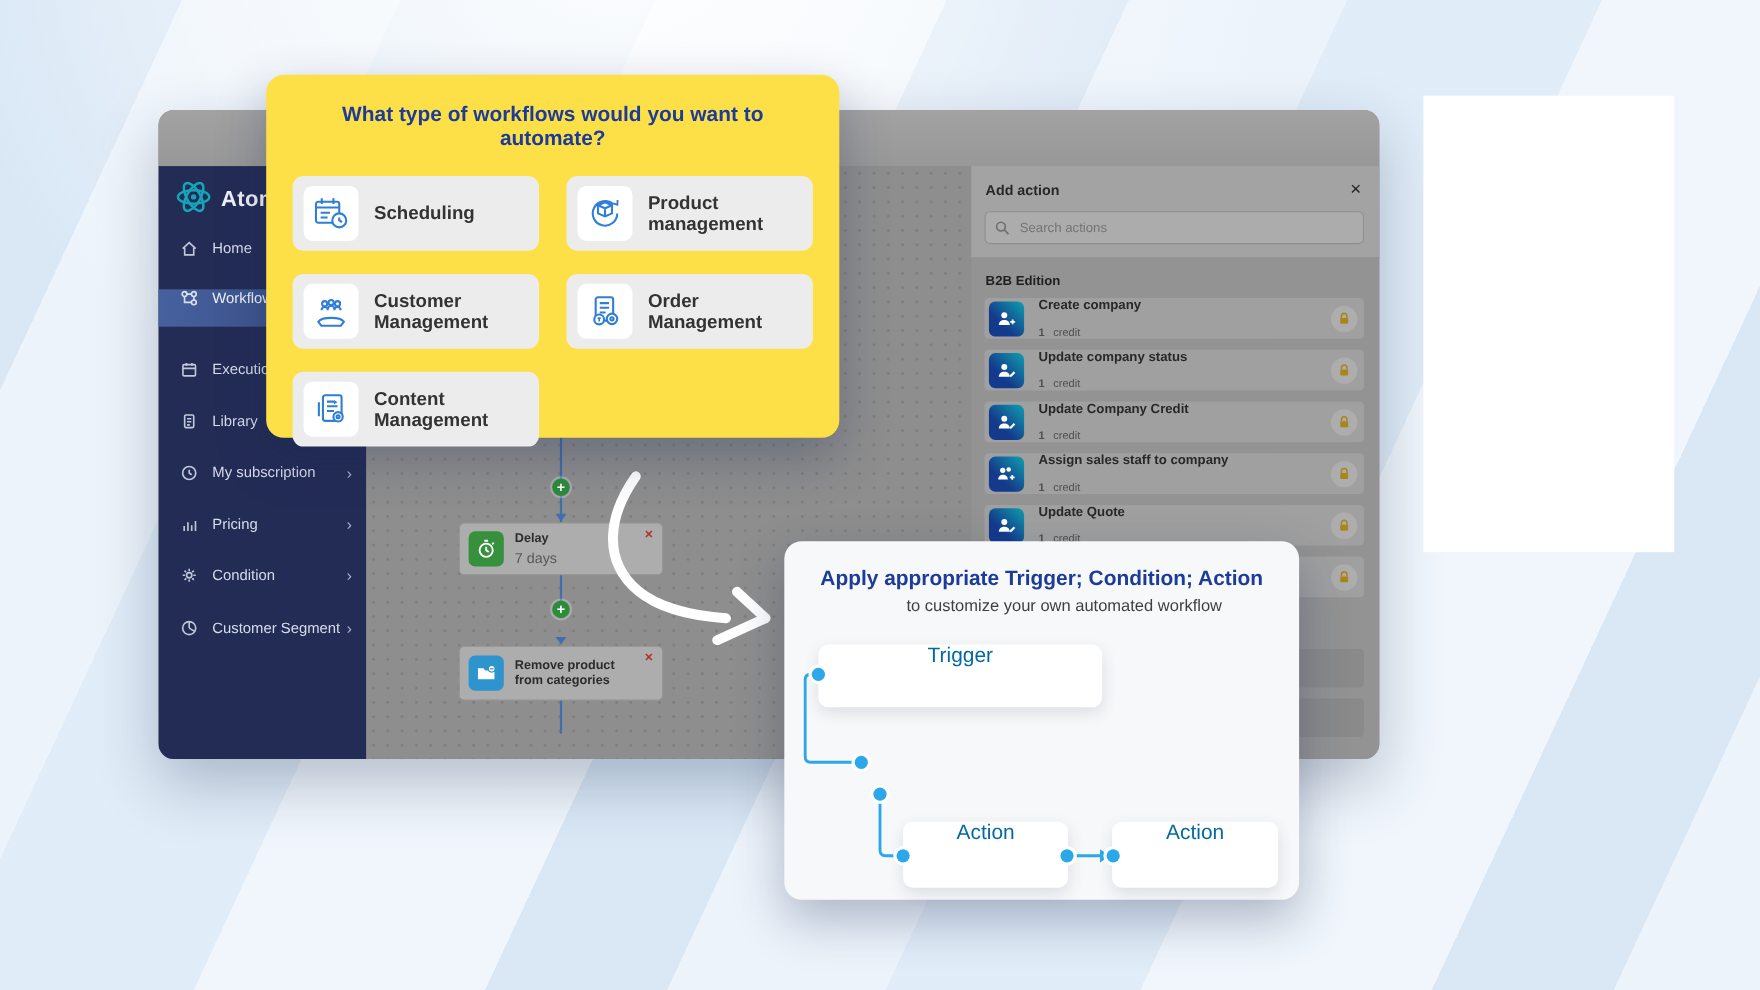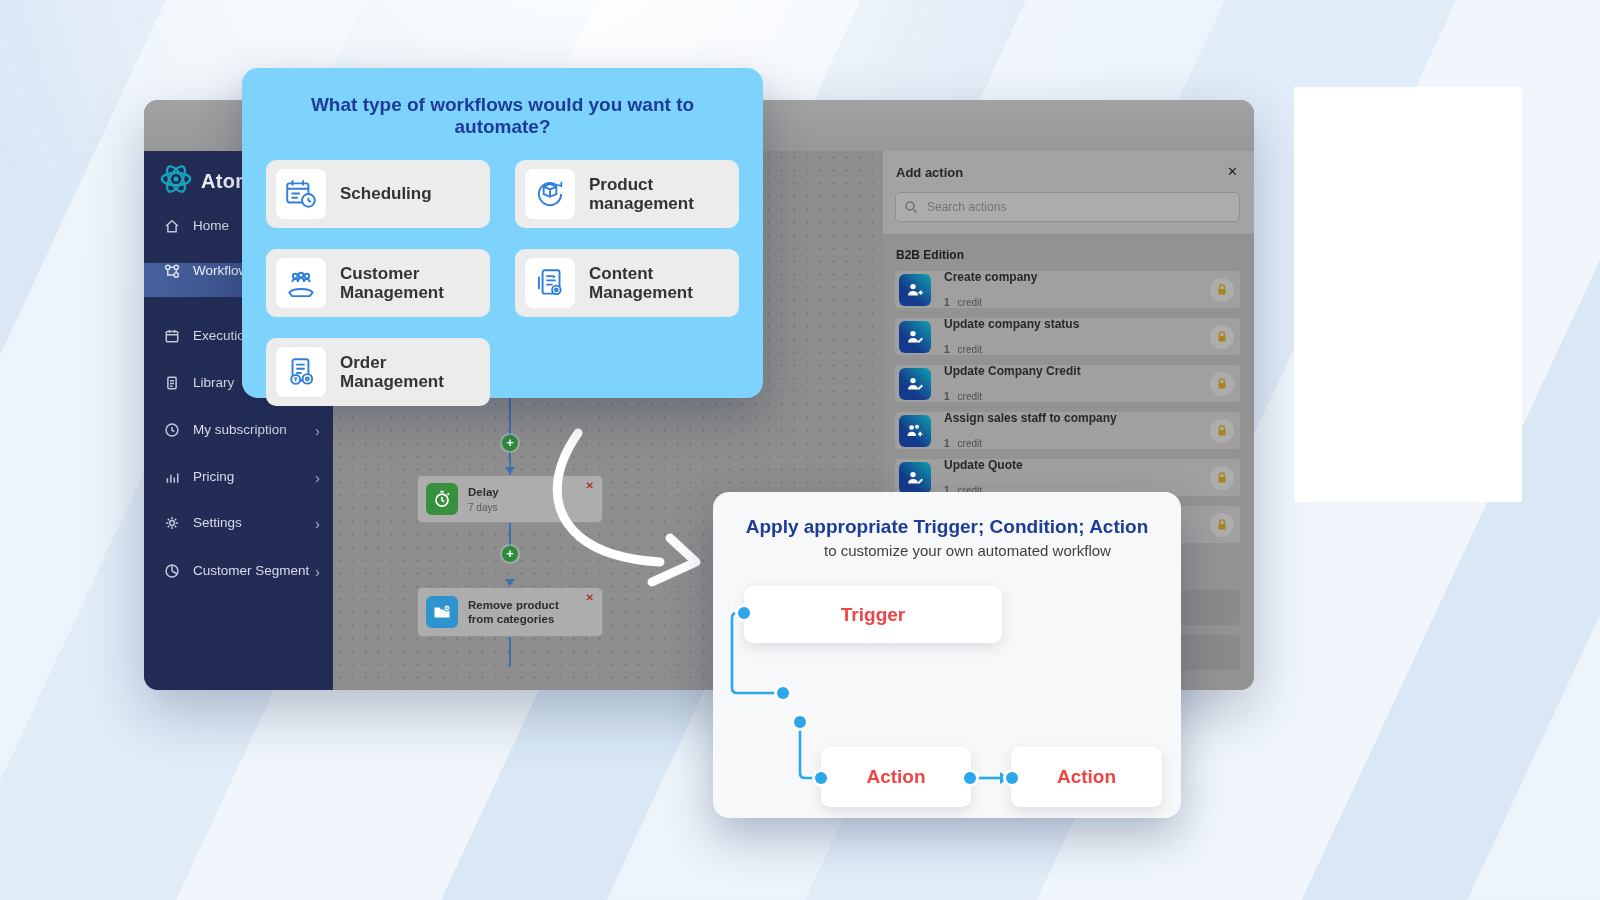--- a/index.html
+++ b/index.html
@@ -34,21 +34,21 @@
     background-image:radial-gradient(#7d7d7d 1px, transparent 1.4px);background-size:13px 13px;}
   .vline{position:absolute;left:176px;width:2px;background:#3f6fae;}
   .pluscirc{position:absolute;left:169px;width:16px;height:16px;border-radius:50%;background:#2d8c3b;
     color:#fff;font-size:13px;line-height:15px;text-align:center;font-weight:bold;box-shadow:0 0 0 2px rgba(255,255,255,.25);}
   .arrowdown{position:absolute;left:172px;width:0;height:0;border-left:5px solid transparent;border-right:5px solid transparent;border-top:7px solid #3f6fae;}
   .flownode{position:absolute;left:84px;width:186px;background:#adadad;border:1px solid #939393;border-radius:5px;
     display:flex;align-items:center;box-sizing:border-box;padding:6px 8px;}
   .flownode .nico{width:32px;height:32px;border-radius:6px;flex:0 0 auto;display:flex;align-items:center;justify-content:center;margin-right:10px;}
   .nico.green{background:#36903c;} .nico.blue{background:#2d94cd;}
   .ntxt .t{font-size:11.5px;font-weight:bold;color:#2c2c2c;line-height:1.25;width:118px;}
-  .ntxt .s{font-size:10px;color:#585858;margin-top:2px;}
+  .ntxt .s{font-size:13px;color:#585858;margin-top:2px;}
   .ndel{position:absolute;top:4px;right:8px;font-size:10px;color:#b23527;font-weight:bold;cursor:pointer;}
   
   .panel{position:absolute;left:739px;top:51px;right:0;bottom:0;background:#939393;}
   .panel-head{position:absolute;left:0;top:0;right:0;height:83px;background:#a3a3a3;border-bottom:1px solid #8b8b8b;}
   .panel-title{position:absolute;left:13px;top:14px;font-size:13px;font-weight:bold;color:#272727;}
   .panel-close{position:absolute;right:16px;top:13px;font-size:13px;color:#222;cursor:pointer;}
   .searchbox{position:absolute;left:12px;top:41px;width:345px;height:30px;background:#acacac;border:1px solid #8f8f8f;border-radius:5px;display:flex;align-items:center;box-sizing:border-box;padding:12px 8px;}
   .searchbox input{border:0;background:transparent;outline:none;font-size:12px;color:#4c4c4c;margin-left:7px;width:280px;font-family:"Liberation Sans",sans-serif;}
   .searchbox input::placeholder{color:#747474;}
   .section-lbl{position:absolute;left:13px;top:97px;font-size:12px;font-weight:bold;color:#1f1f1f;}
@@ -58,34 +58,34 @@
   .atxt .t{font-size:12px;font-weight:bold;color:#282828;line-height:1.1;}
   .atxt .c{font-size:10px;color:#4f4f4f;margin-top:12px;}
   .atxt .c .n{font-weight:bold;margin-right:8px;}
   .lockpill{position:absolute;right:6px;width:24px;height:24px;border-radius:50%;background:#adadad;display:flex;align-items:center;justify-content:center;}
   .ghostrow{position:absolute;left:12px;width:345px;height:35px;background:#8a8a8a;border-radius:4px;}
   
   .white-rect{position:absolute;left:1294px;top:87px;width:228px;height:415px;background:#fff;z-index:2;}
   
   .hand-arrow{position:absolute;left:540px;top:415px;z-index:3;}
   
-  .card-q{position:absolute;left:242px;top:68px;width:521px;height:330px;background:#7dd3fc;border-radius:16px;
+  .card-q{position:absolute;left:242px;top:68px;width:521px;height:330px;background:#fde047;border-radius:16px;
     box-shadow:0 18px 45px rgba(25,40,80,.30);z-index:4;box-sizing:border-box;padding:26px 24px 0;}
   .card-q h1{margin:0 0 22px;text-align:center;font-size:19px;color:#1d3c99;}
   .q-grid{display:grid;grid-template-columns:1fr 1fr;column-gap:25px;row-gap:21px;}
   .tile{background:#ececec;border-radius:10px;height:68px;display:flex;align-items:center;padding-left:10px;cursor:pointer;}
   .tile .ibox{width:50px;height:50px;background:#fff;border-radius:8px;display:flex;align-items:center;justify-content:center;flex:0 0 auto;}
   .tile .lbl{margin-left:14px;font-size:17px;font-weight:bold;color:#333;line-height:1.12;width:140px;}
   
   .card-f{position:absolute;left:713px;top:492px;width:468px;height:326px;background:#f7f8f9;border-radius:16px;
     box-shadow:0 18px 45px rgba(25,40,80,.30);z-index:4;}
   .card-f h2{margin:24px 0 4px;text-align:center;font-size:19px;color:#1d3c99;}
   .card-f .sub{text-align:center;font-size:15px;color:#3f3f3f;margin-left:41px;}
   .fbox{position:absolute;background:#fff;border-radius:9px;box-shadow:0 5px 14px rgba(40,55,90,.13);
-    display:flex;align-items:center;justify-content:center;font-size:19px;font-weight:bold;color:#ef4444;}
+    display:flex;justify-content:center;font-size:19px;font-weight:normal;color:#0369a1;}
   .fb-trigger{left:31px;top:94px;width:258px;height:57px;}
   .fb-condition{left:70px;top:172px;width:257px;height:58px;}
   .fb-action1{left:108px;top:255px;width:150px;height:60px;}
   .fb-action2{left:298px;top:255px;width:151px;height:60px;}
   .fsvg{position:absolute;left:0;top:0;pointer-events:none;}
 </style>
 </head>
 <body>
 
 <div class="window">
@@ -150,21 +150,21 @@
           <path d="M3 12V8M6 12V5M9 12V7.4M12 12V4"></path>
         </svg>
       <span>Pricing</span>
       <span class="chev">›</span>
     </div>
     <div class="nav" style="top:364px">
       <svg class="ico" viewBox="0 0 14 14" fill="none" stroke="#cfd5e6" stroke-width="1.3">
           <circle cx="7" cy="7" r="2.1"></circle>
           <path d="M7 1.8v1.9M7 10.3v1.9M1.8 7h1.9M10.3 7h1.9M3.3 3.3l1.3 1.3M9.4 9.4l1.3 1.3M10.7 3.3L9.4 4.6M4.6 9.4l-1.3 1.3"></path>
         </svg>
-      <span>Settings</span>
+      <span>Condition</span>
       <span class="chev">›</span>
     </div>
     <div class="nav" style="top:412px">
       <svg class="ico" viewBox="0 0 14 14" fill="none" stroke="#cfd5e6" stroke-width="1.3">
           <circle cx="7" cy="7" r="5.2"></circle>
           <path d="M7 7V1.8M7 7l4.4 2.6"></path>
         </svg>
       <span>Customer Segment</span>
       <span class="chev">›</span>
     </div>
@@ -377,41 +377,41 @@
             <circle cx="22.5" cy="10.5" r="2.2"></circle>
             <path d="M8.8 16a2.7 2.7 0 015.4 0M14.3 15a2.7 2.7 0 015.4 0M19.8 16a2.7 2.7 0 015.4 0"></path>
             <path d="M6 26c3-4.5 19-4.5 22 0l-2.6 3.4H8.6z"></path>
           </svg>
       </span>
       <span class="lbl">Customer Management</span>
     </div>
     <div class="tile">
       <span class="ibox">
         <svg width="36" height="36" viewBox="0 0 34 34" fill="none" stroke="#2f7ed8" stroke-width="1.8">
-            <rect x="10" y="5" width="16" height="22" rx="2"></rect>
-            <path d="M13.5 10.5h6M13.5 14.5h9M13.5 18.5h6M6.5 11v12"></path>
-            <path d="M19.5 9.2l3 1.8-3 1.8z" fill="#2f7ed8" stroke="none"></path>
-            <circle cx="23" cy="23.5" r="4" fill="#fff"></circle>
-            <circle cx="23" cy="23.5" r="1.3"></circle>
-          </svg>
-      </span>
-      <span class="lbl">Content Management</span>
-    </div>
-    <div class="tile">
-      <span class="ibox">
-        <svg width="36" height="36" viewBox="0 0 34 34" fill="none" stroke="#2f7ed8" stroke-width="1.8">
             <rect x="9" y="5" width="15" height="20" rx="2"></rect>
             <path d="M12.5 10h8M12.5 14h8M12.5 18h5"></path>
             <circle cx="12" cy="24" r="4.2" fill="#fff"></circle>
             <path d="M12 22.2v3.6M10.6 23h2.8" stroke-width="1.4"></path>
             <circle cx="23" cy="23.5" r="4.5" fill="#fff"></circle>
             <circle cx="23" cy="23.5" r="1.4"></circle>
           </svg>
       </span>
       <span class="lbl">Order Management</span>
+    </div>
+    <div class="tile">
+      <span class="ibox">
+        <svg width="36" height="36" viewBox="0 0 34 34" fill="none" stroke="#2f7ed8" stroke-width="1.8">
+            <rect x="10" y="5" width="16" height="22" rx="2"></rect>
+            <path d="M13.5 10.5h6M13.5 14.5h9M13.5 18.5h6M6.5 11v12"></path>
+            <path d="M19.5 9.2l3 1.8-3 1.8z" fill="#2f7ed8" stroke="none"></path>
+            <circle cx="23" cy="23.5" r="4" fill="#fff"></circle>
+            <circle cx="23" cy="23.5" r="1.3"></circle>
+          </svg>
+      </span>
+      <span class="lbl">Content Management</span>
     </div>
   </div>
 </div>
 
 <div class="card-f">
   <h2>Apply appropriate Trigger; Condition; Action</h2>
   <div class="sub">to customize  your own automated workflow</div>
 
   <div class="fbox fb-trigger">
       <span>Trigger</span>

